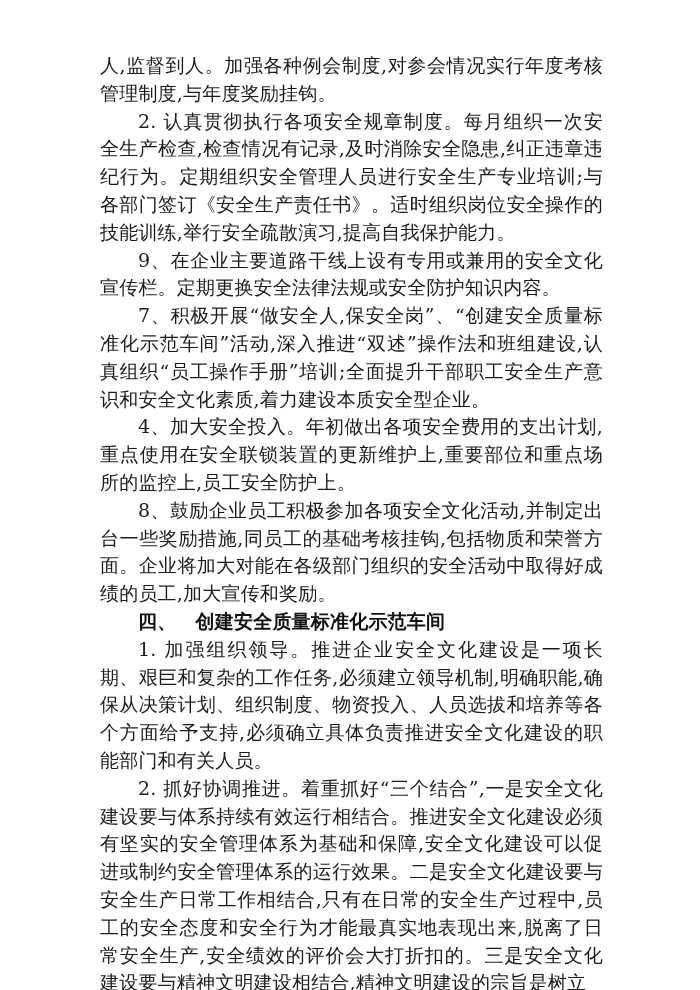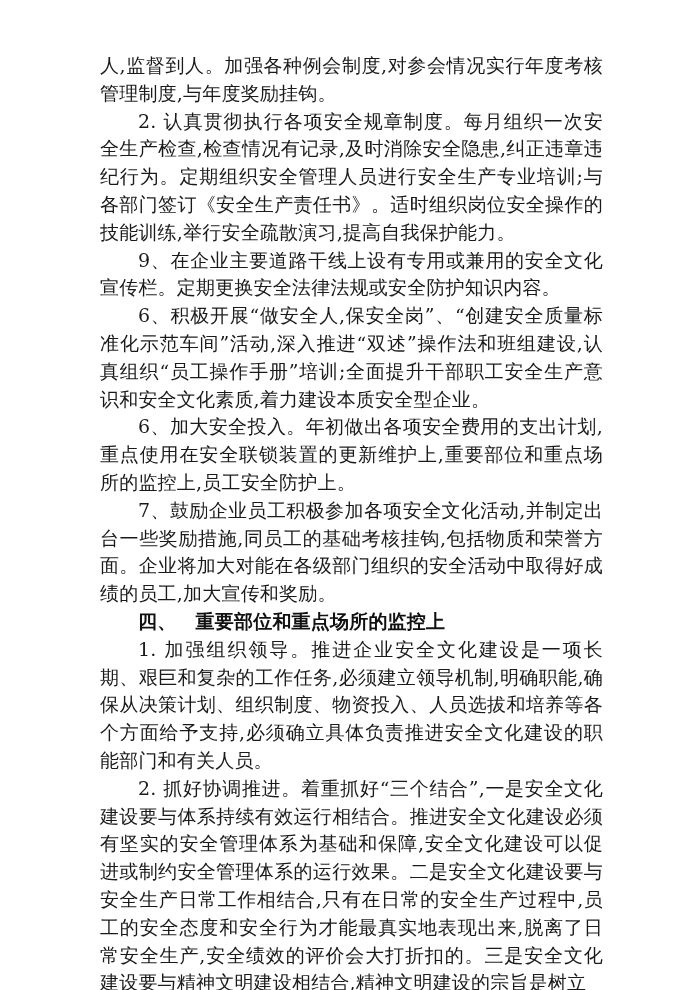--- a/index.html
+++ b/index.html
@@ -40,20 +40,20 @@
   }
 </style>
 </head>
 <body>
 
 <div class="page">
   <div class="content">
     <p class="body">人,监督到人。加强各种例会制度,对参会情况实行年度考核管理制度,与年度奖励挂钩。</p>
     <p class="body indent">2. 认真贯彻执行各项安全规章制度。每月组织一次安全生产检查,检查情况有记录,及时消除安全隐患,纠正违章违纪行为。定期组织安全管理人员进行安全生产专业培训;与各部门签订《安全生产责任书》。适时组织岗位安全操作的技能训练,举行安全疏散演习,提高自我保护能力。</p>
     <p class="body indent">9、在企业主要道路干线上设有专用或兼用的安全文化宣传栏。定期更换安全法律法规或安全防护知识内容。</p>
-    <p class="body indent">6、积极开展“做安全人,保安全岗”、“创建安全质量标准化示范车间”活动,深入推进“双述”操作法和班组建设,认真组织“员工操作手册”培训;全面提升干部职工安全生产意识和安全文化素质,着力建设本质安全型企业。</p>
-    <p class="body indent">6、加大安全投入。年初做出各项安全费用的支出计划,重点使用在安全联锁装置的更新维护上,重要部位和重点场所的监控上,员工安全防护上。</p>
-    <p class="body indent">7、鼓励企业员工积极参加各项安全文化活动,并制定出台一些奖励措施,同员工的基础考核挂钩,包括物质和荣誉方面。企业将加大对能在各级部门组织的安全活动中取得好成绩的员工,加大宣传和奖励。</p>
-    <p class="heading indent">四、　重要部位和重点场所的监控上</p>
+    <p class="body indent">7、积极开展“做安全人,保安全岗”、“创建安全质量标准化示范车间”活动,深入推进“双述”操作法和班组建设,认真组织“员工操作手册”培训;全面提升干部职工安全生产意识和安全文化素质,着力建设本质安全型企业。</p>
+    <p class="body indent">4、加大安全投入。年初做出各项安全费用的支出计划,重点使用在安全联锁装置的更新维护上,重要部位和重点场所的监控上,员工安全防护上。</p>
+    <p class="body indent">8、鼓励企业员工积极参加各项安全文化活动,并制定出台一些奖励措施,同员工的基础考核挂钩,包括物质和荣誉方面。企业将加大对能在各级部门组织的安全活动中取得好成绩的员工,加大宣传和奖励。</p>
+    <p class="heading indent">四、　创建安全质量标准化示范车间</p>
     <p class="body indent">1. 加强组织领导。推进企业安全文化建设是一项长期、艰巨和复杂的工作任务,必须建立领导机制,明确职能,确保从决策计划、组织制度、物资投入、人员选拔和培养等各个方面给予支持,必须确立具体负责推进安全文化建设的职能部门和有关人员。</p>
     <p class="body indent">2. 抓好协调推进。着重抓好“三个结合”,一是安全文化建设要与体系持续有效运行相结合。推进安全文化建设必须有坚实的安全管理体系为基础和保障,安全文化建设可以促进或制约安全管理体系的运行效果。二是安全文化建设要与安全生产日常工作相结合,只有在日常的安全生产过程中,员工的安全态度和安全行为才能最真实地表现出来,脱离了日常安全生产,安全绩效的评价会大打折扣的。三是安全文化建设要与精神文明建设相结合,精神文明建设的宗旨是树立</p>
   </div>
 </div>
 
 </body></html>

